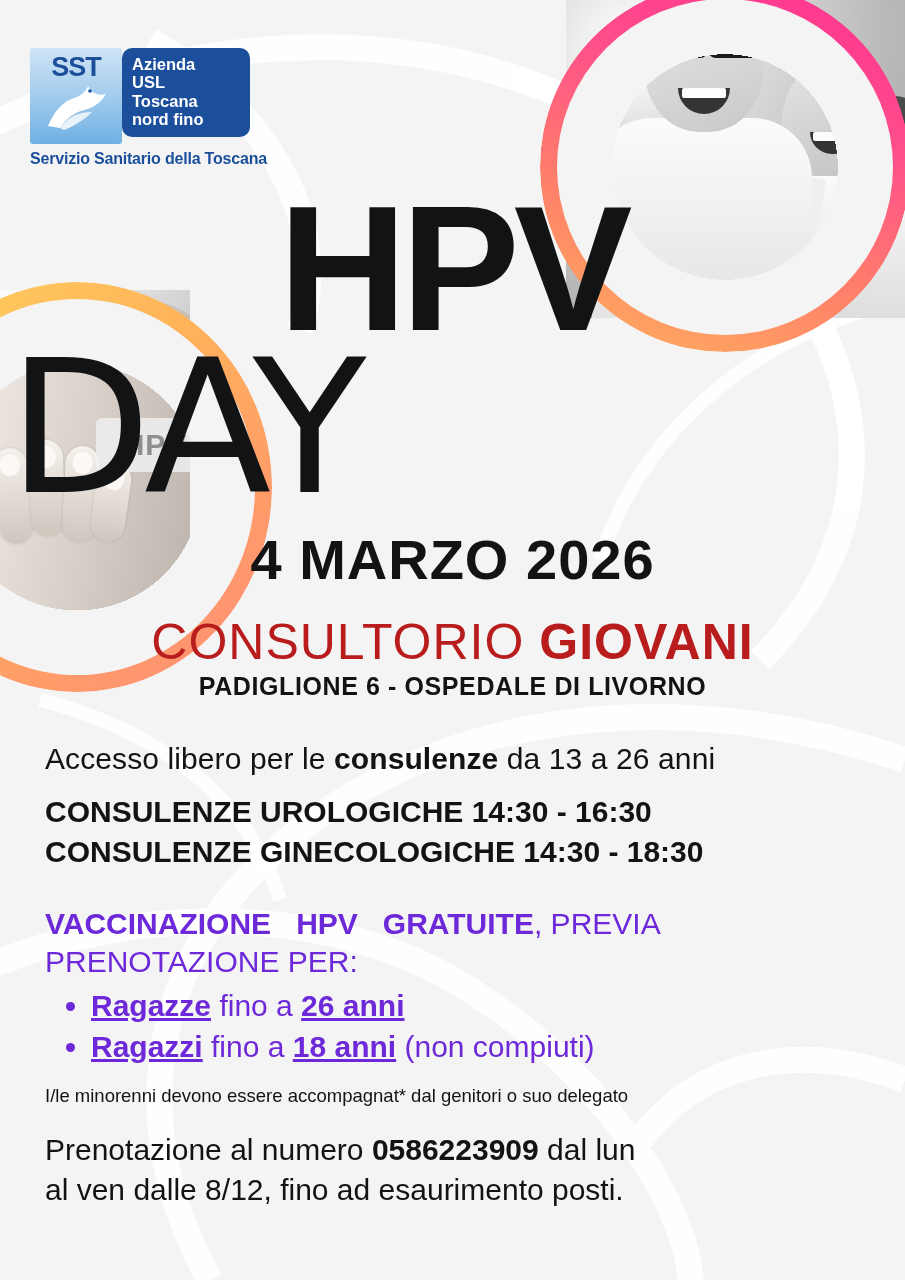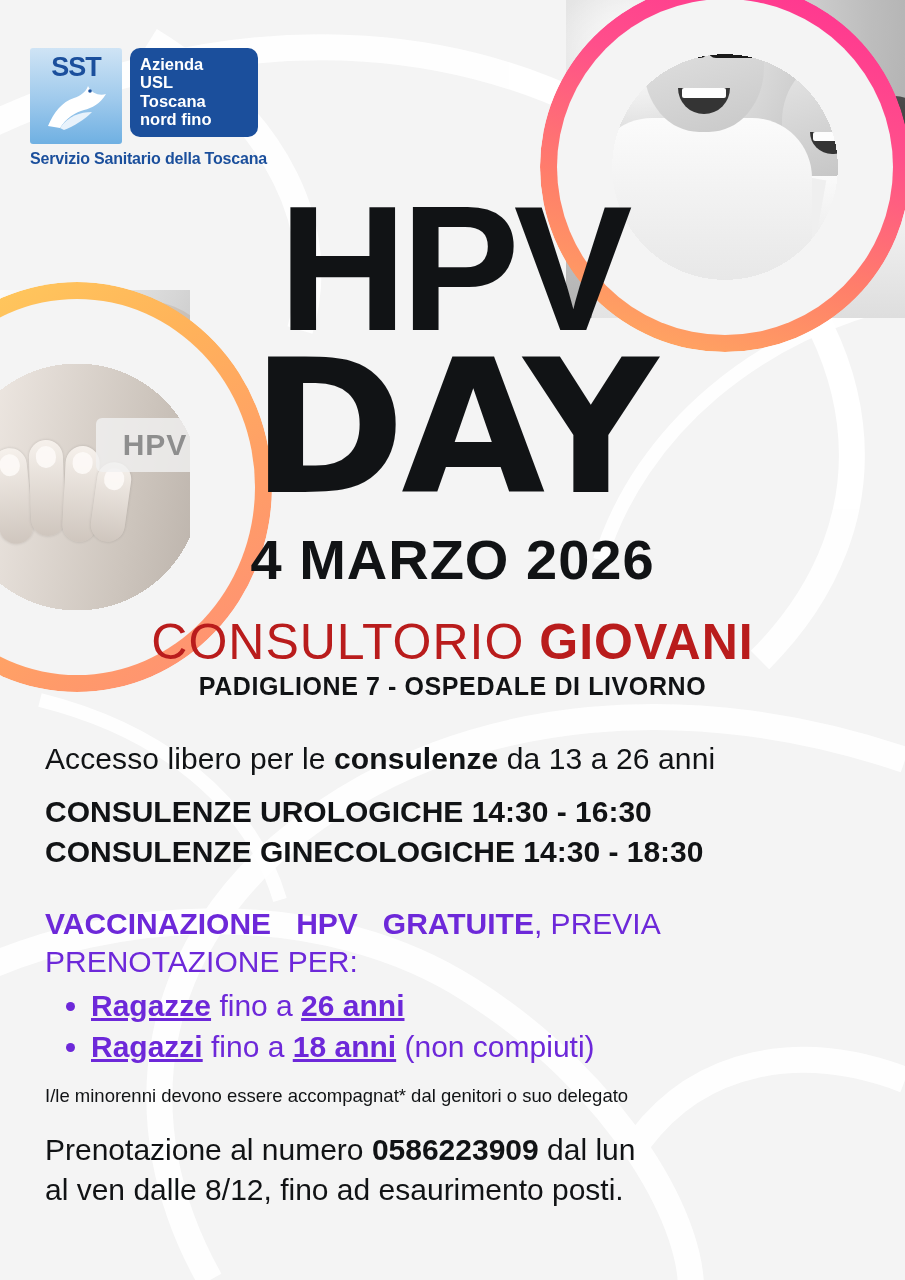--- a/index.html
+++ b/index.html
@@ -150,21 +150,21 @@
   }
 
   
   .logo {
     position: absolute;
     left: 30px;
     top: 48px;
     z-index: 5;
     width: 240px;
   }
-  .logo-row { display:flex; align-items:flex-start; gap:8px; }
+  .logo-row { display:flex; align-items:flex-start; }
   .logo-mark {
     width: 92px; height: 96px;
     background: linear-gradient(180deg,#cfe4f5 0%, #9ec9ec 55%, #6fb0e2 100%);
     border-radius: 3px;
     position:relative;
     overflow:hidden;
   }
   .logo-mark .sst {
     position:absolute; top:4px; left:0; right:0; text-align:center;
     font-weight:800; font-size:27px; color:#1b4f9c; letter-spacing:-1px;
@@ -181,22 +181,22 @@
     margin-top:6px; color:#1b4f9c; font-weight:800; font-size:16px; letter-spacing:-.2px;
   }
 
   
   .content { position:relative; z-index:4; }
   .hpv-title {
     position:absolute; left:0; right:0; top:196px; text-align:center;
     font-weight:800; font-size:178px; line-height:.82; letter-spacing:-6px; color:#111315;
   }
   .day-title {
-    position:absolute; left:0; right:0; top:352px; text-align:center;
-    font-weight:700; font-size:186px; line-height:.82; letter-spacing:-4px; color:#111315;
+    position:absolute; left:8px; right:0; top:352px; 
+    font-weight:400; font-size:186px; line-height:.82; letter-spacing:-4px; color:#111315;
     font-family:"DejaVu Sans", sans-serif;
   }
   .date-line {
     position:absolute; left:0; right:0; top:527px; text-align:center;
     font-weight:800; font-size:56px; letter-spacing:1px; color:#111315;
   }
   .place-line {
     position:absolute; left:0; right:0; top:613px; text-align:center;
     font-size:50px; color:#b91c1c; letter-spacing:1px; font-weight:300;
   }
@@ -321,21 +321,21 @@
   </div>
 
   <div class="content">
     <div class="hpv-title">HPV</div>
     <div class="day-title">DAY</div>
     <div class="date-line">4 MARZO 2026</div>
 
     <div class="place-line">
       <span>CONSULTORIO </span><b>GIOVANI</b>
     </div>
-    <div class="sub-place">PADIGLIONE 7 - OSPEDALE DI LIVORNO</div>
+    <div class="sub-place">PADIGLIONE 6 - OSPEDALE DI LIVORNO</div>
 
     <div class="body-block">
       <div class="line-free">
         <span>Accesso libero per le </span><b>consulenze</b><span> da 13 a 26 anni</span>
       </div>
       <div class="line-bold">CONSULENZE UROLOGICHE 14:30 - 16:30</div>
       <div class="line-bold">CONSULENZE GINECOLOGICHE 14:30 - 18:30</div>
     </div>
 
     <div class="vacc-block">

